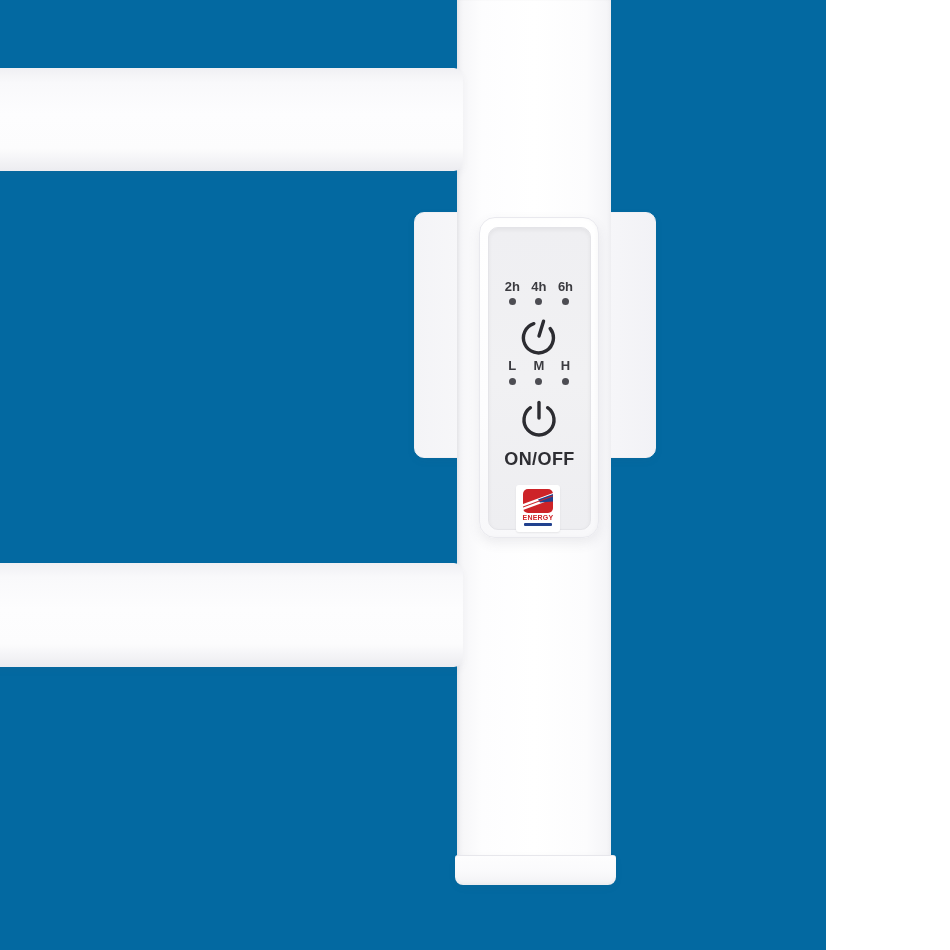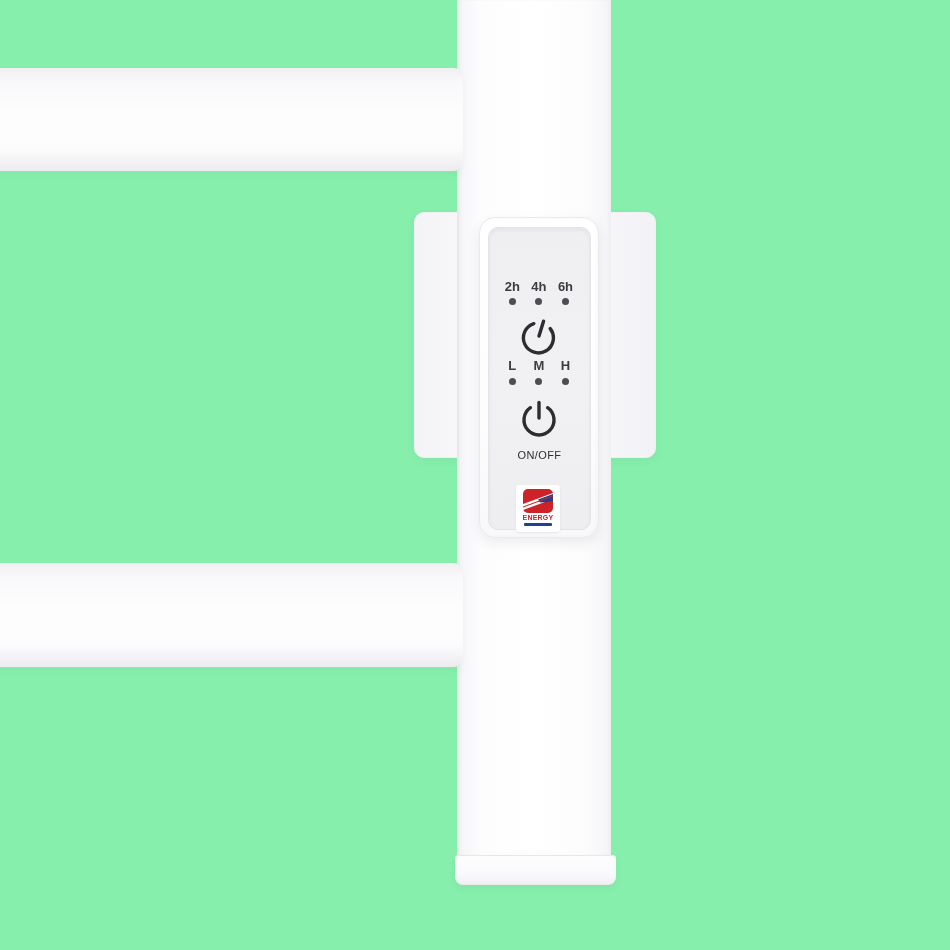--- a/index.html
+++ b/index.html
@@ -3,23 +3,23 @@
 <meta charset="utf-8">
 <style>
   html, body {
     margin: 0;
     padding: 0;
     background: #ffffff;
     font-family: "Liberation Sans", sans-serif;
   }
   .scene {
     position: relative;
-    width: 950px;
+    width: 826px;
     height: 950px;
-    background: #86efac;
+    background: #0369a1;
     overflow: hidden;
   }
 
   
   .post {
     position: absolute;
     left: 457px; top: 0; width: 154px; height: 858px;
     background: linear-gradient(90deg, #ededf0 0%, #f7f7f9 4%, #fdfdfe 16%, #ffffff 50%, #fcfcfd 84%, #f4f4f7 100%);
     box-shadow: inset 2px 0 2px rgba(0,0,0,0.03), inset -3px 0 5px -2px rgba(0,0,0,0.04);
     z-index: 2;
@@ -112,22 +112,22 @@
     border: none;
     padding: 0;
     cursor: pointer;
   }
   .icon-button svg { display: block; width: 40px; height: 40px; }
 
   .onoff {
     position: absolute;
     top: 221px; left: 0; width: 100%;
     text-align: center;
-    font-size: 11px;
-    font-weight: normal;
+    font-size: 18px;
+    font-weight: bold;
     letter-spacing: 0.4px;
     color: #2e2e33;
   }
 
   .logo {
     position: absolute;
     left: 27px; top: 257px; width: 44px; height: 47px;
     background: #ffffff;
     border-radius: 3px;
     box-shadow: 0 1px 2px rgba(0,0,0,0.08);

